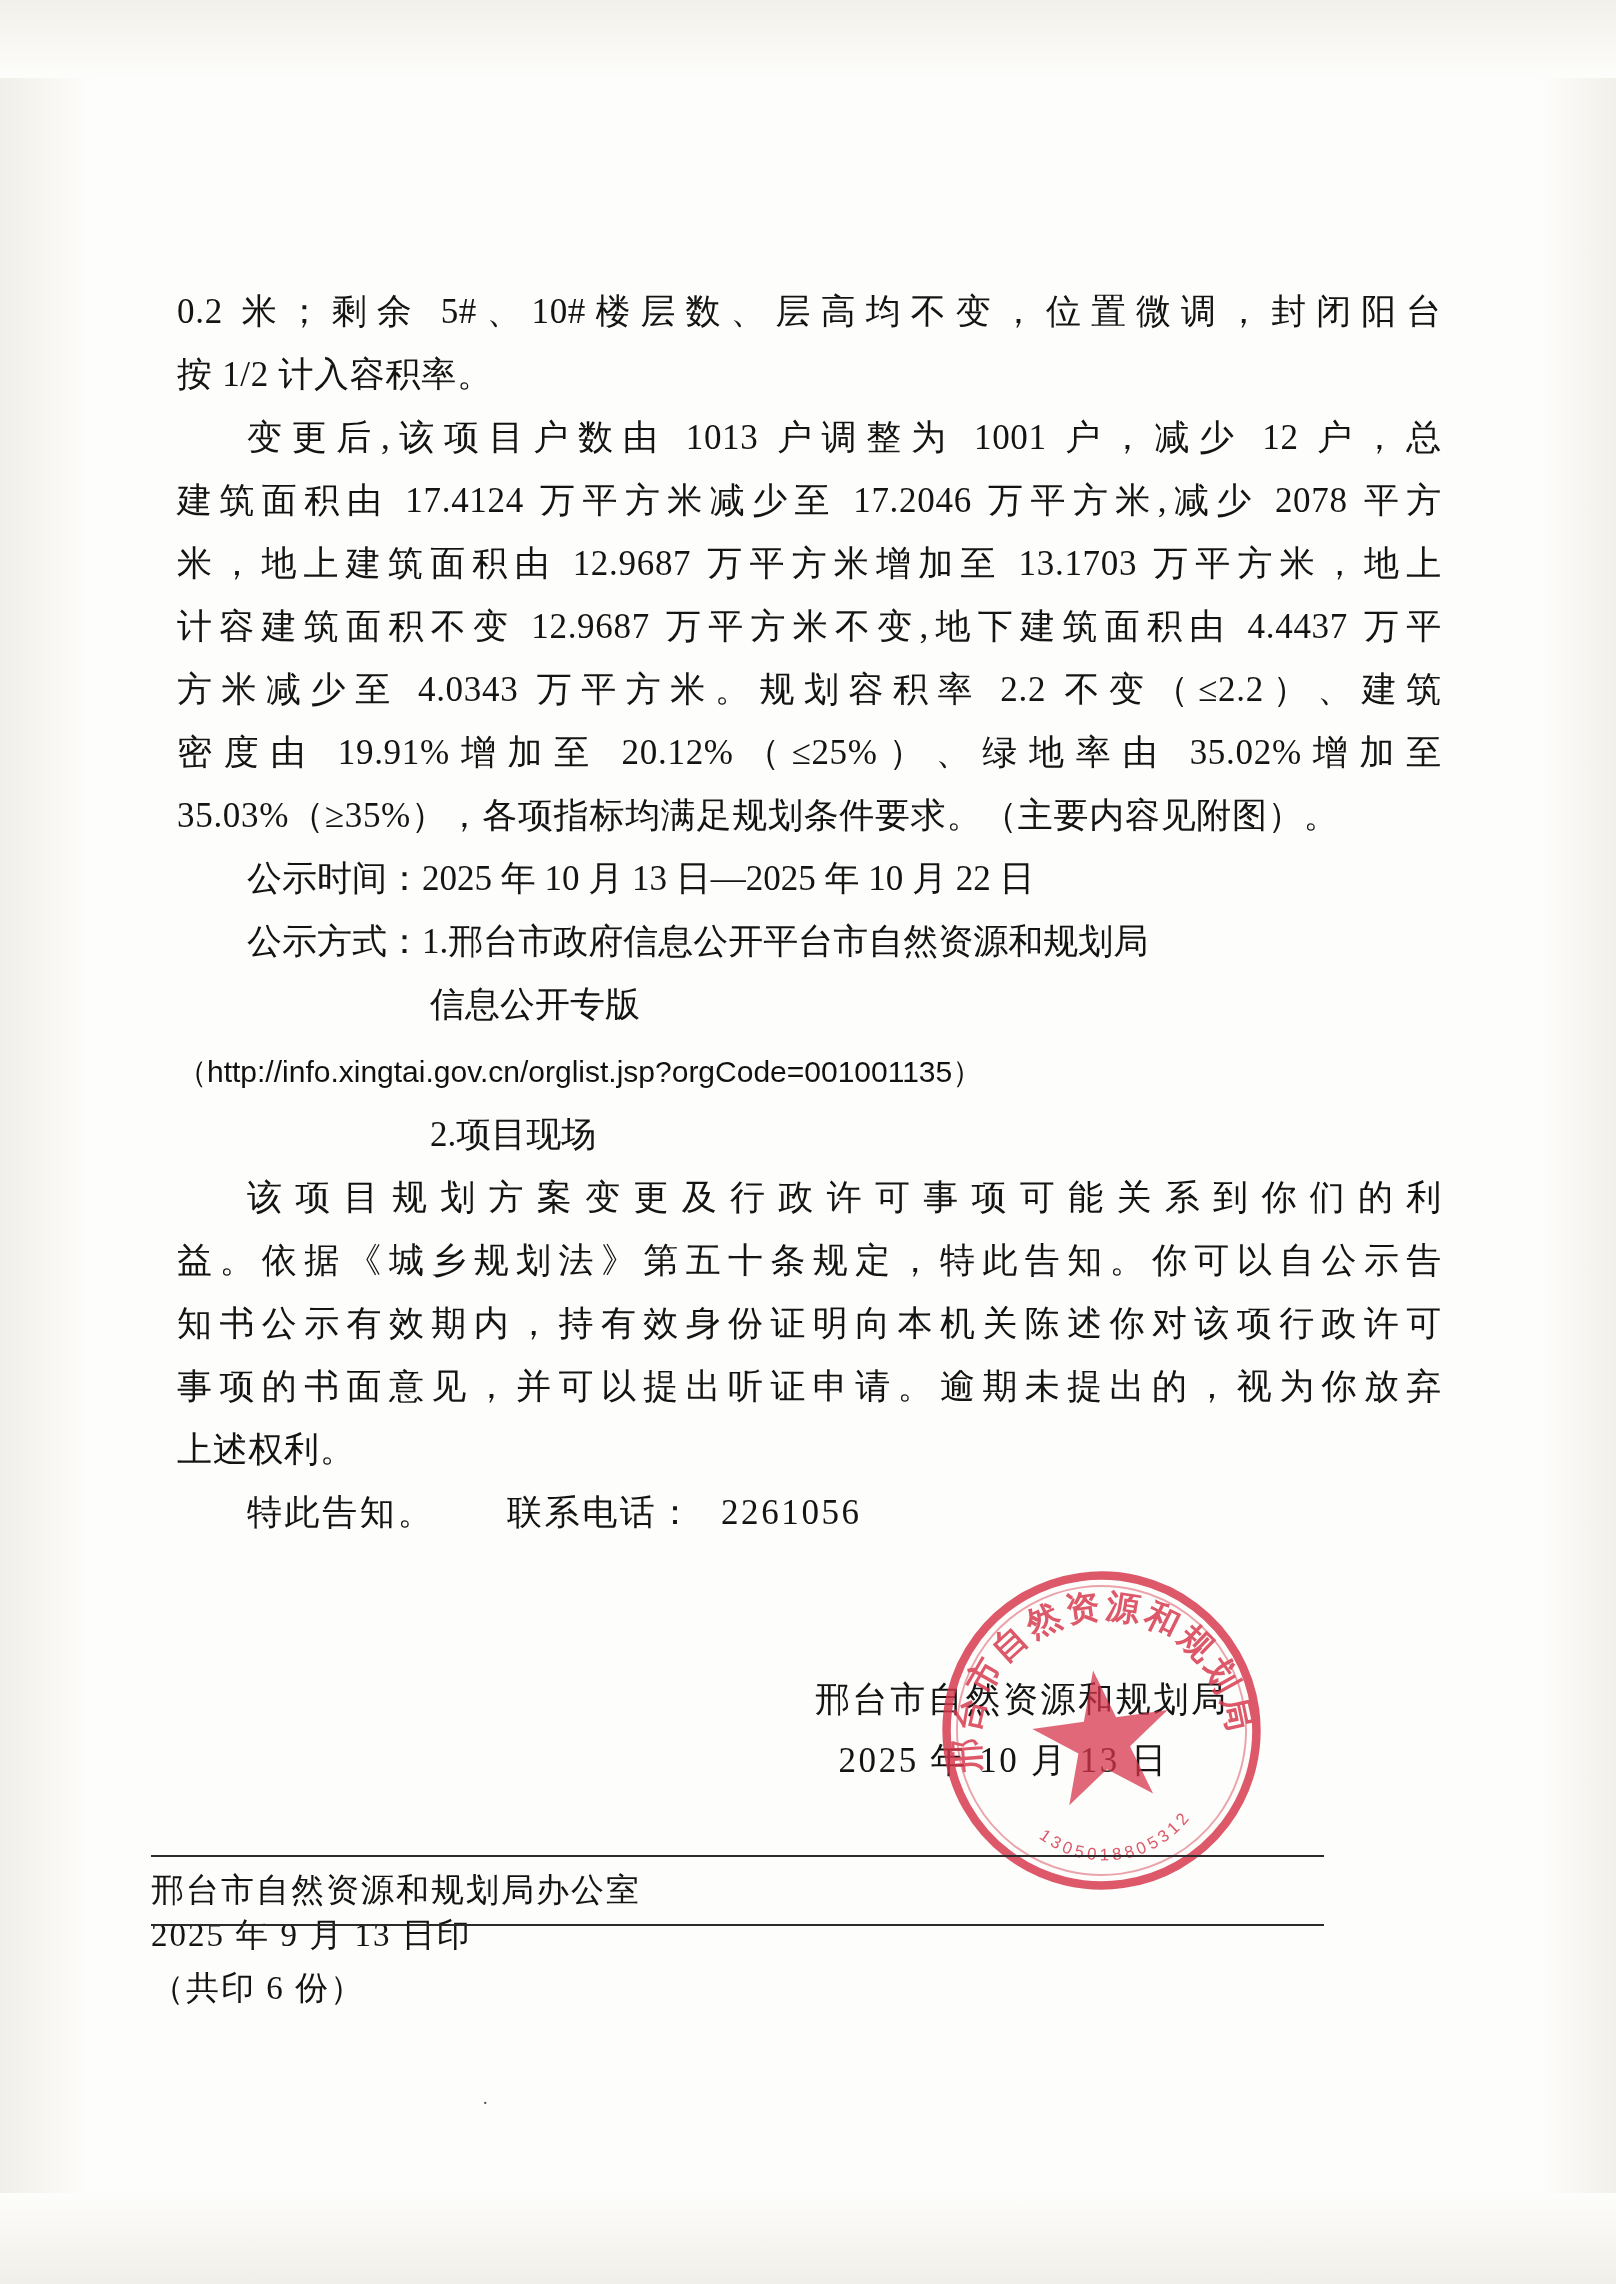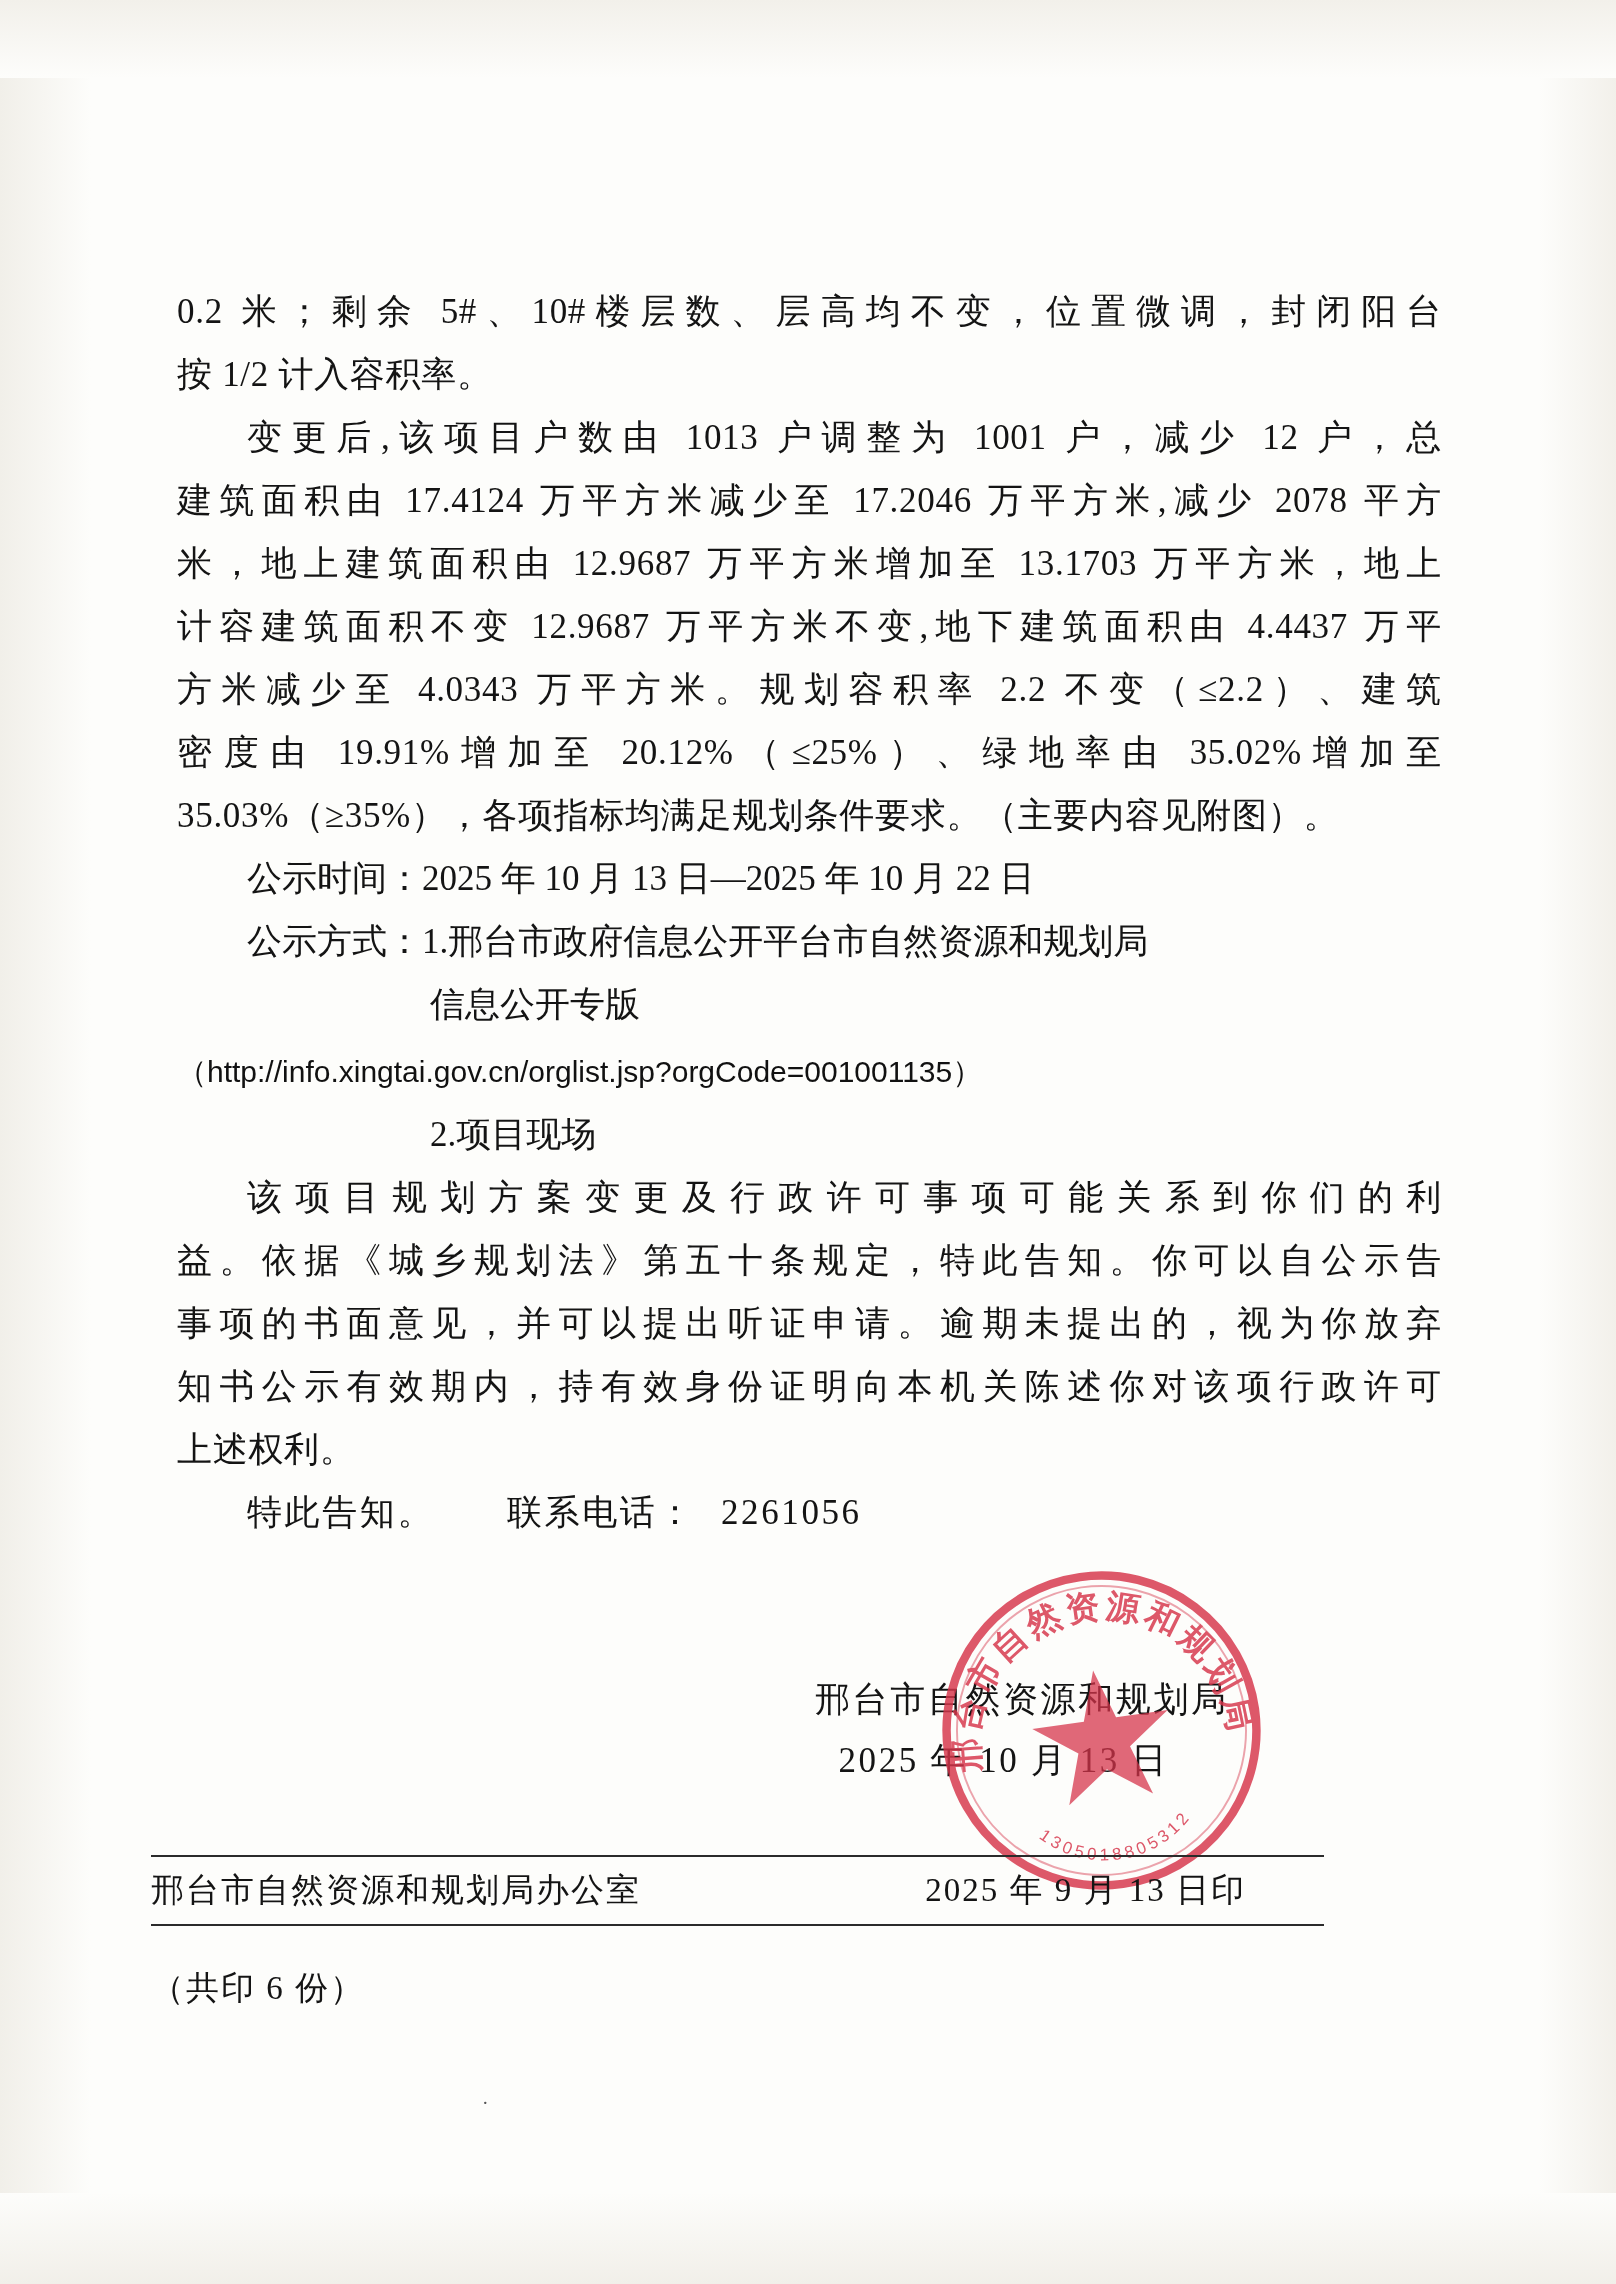--- a/index.html
+++ b/index.html
@@ -98,20 +98,21 @@
   .footer-row {
     position: absolute;
     left: 151px;
     top: 1868px;
     width: 1173px;
     display: flex;
     justify-content: space-between;
     font-size: 33px;
     letter-spacing: 2px;
     color: #141414;
+    flex-direction: column;
   }
   .footer-rule2 {
     position: absolute;
     left: 151px;
     top: 1924px;
     width: 1173px;
     border-top: 2px solid #2b2b2b;
   }
   .copies {
     position: absolute;
@@ -177,22 +178,22 @@
       <span>公示方式：</span><span>1.邢台市政府信息公开平台市自然资源和规划局</span>
     </div>
     <div class="para nowrapline" style="margin-left:253px;">信息公开专版</div>
 
     <div class="mono-url" style="margin-top:3.9px; line-height:63px;">（http://info.xingtai.gov.cn/orglist.jsp?orgCode=001001135）</div>
 
     <div class="para nowrapline" style="margin-left:253px;">2.项目现场</div>
 
     <div class="body-line just indent">该项目规划方案变更及行政许可事项可能关系到你们的利</div>
     <div class="body-line just">益。依据《城乡规划法》第五十条规定，特此告知。你可以自公示告</div>
+    <div class="body-line just">知书公示有效期内，持有效身份证明向本机关陈述你对该项行政许可</div>
     <div class="body-line just">事项的书面意见，并可以提出听证申请。逾期未提出的，视为你放弃</div>
-    <div class="body-line just">知书公示有效期内，持有效身份证明向本机关陈述你对该项行政许可</div>
     <div class="body-line">上述权利。</div>
 
     <div class="para nowrapline" style="margin-left:70px; letter-spacing:2.6px;">
       <span>特此告知。</span><span style="display:inline-block;width:72px;"></span><span>联系电话：</span><span style="display:inline-block;width:26px;"></span><span>2261056</span>
     </div>
 
   </div>
 
   <div class="sign-block">
     <div>邢台市自然资源和规划局</div>

